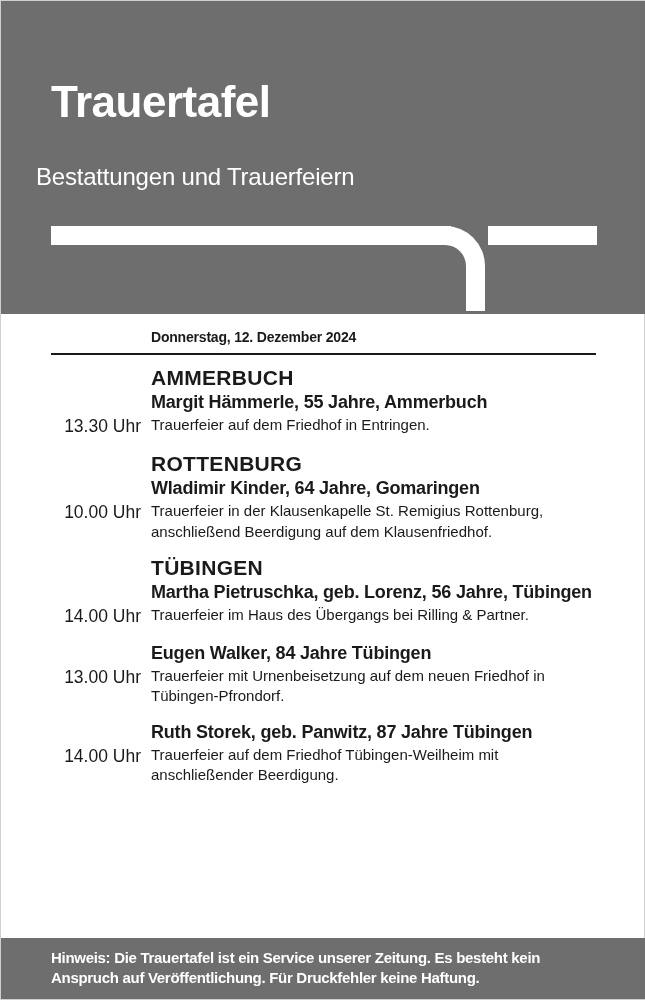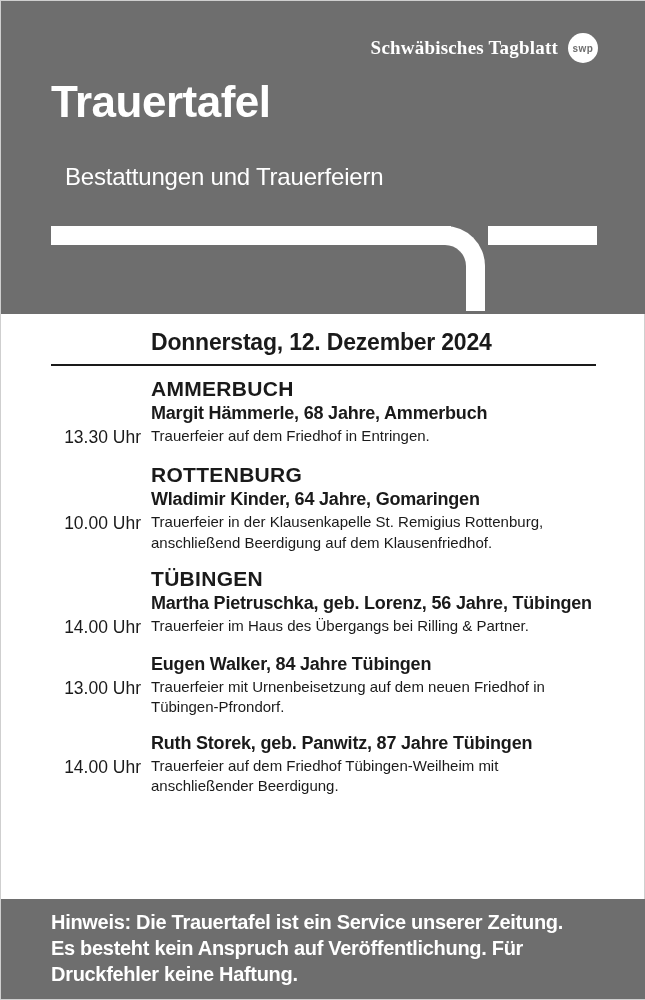--- a/index.html
+++ b/index.html
@@ -59,21 +59,21 @@
   .title {
     position: absolute;
     left: 50px; top: 78px;
     font-size: 44px;
     font-weight: bold;
     letter-spacing: -0.5px;
     line-height: 1.05;
   }
   .subtitle {
     position: absolute;
-    left: 64px; top: 162px;
+    left: 35px; top: 162px;
     font-size: 24px;
     font-weight: normal;
     letter-spacing: -0.2px;
   }
 
   
   .deco {
     position: absolute;
     left: 50px; top: 225px;
     width: 546px; height: 85px;
@@ -102,21 +102,21 @@
   
   .content {
     position: absolute;
     left: 0; top: 313px;
     width: 645px;
     padding: 0;
   }
   .date-head {
     margin: 15px 0 0 0;
     padding: 0 50px 0 150px;
-    font-size: 23px;
+    font-size: 14px;
     font-weight: bold;
     letter-spacing: -0.2px;
   }
   .rule {
     margin: 8px 50px 0 50px;
     height: 2px;
     background: #1a1a1a;
   }
   .entries {
     margin-top: 11px;
@@ -157,60 +157,56 @@
   .block { margin-bottom: 4px; }
 
   
   .footer {
     position: absolute;
     left: 0; bottom: 0;
     width: 645px;
     background: #6e6e6e;
     color: #ffffff;
     padding: 10px 72px 12px 50px;
-    font-size: 20px;
+    font-size: 15px;
     line-height: 1.3;
     font-weight: bold;
     letter-spacing: -0.3px;
   }
   .footer .lead { font-weight: bold; }
   .footer .body-text { font-weight: bold; }
 </style>
 </head>
 <body>
 
 <div class="page">
 
   <div class="header">
 
-    <div class="brand">
-      <span class="brand-name">Schwäbisches Tagblatt</span>
-      <span class="brand-badge">swp</span>
-    </div>
 
     <div class="title">Trauertafel</div>
     <div class="subtitle">Bestattungen und Trauerfeiern</div>
 
     <div class="deco">
       <div class="deco-bar"></div>
       <div class="deco-hook"></div>
       <div class="deco-bar-right"></div>
     </div>
   </div>
 
   <div class="content">
 
     <div class="date-head">Donnerstag, 12. Dezember 2024</div>
     <div class="rule"></div>
 
     <div class="entries">
 
       <div class="block">
         <div class="city">AMMERBUCH</div>
-        <div class="deceased">Margit Hämmerle, 68 Jahre, Ammerbuch</div>
+        <div class="deceased">Margit Hämmerle, 55 Jahre, Ammerbuch</div>
         <div class="detail-row">
           <div class="detail-time">13.30 Uhr</div>
           <div class="detail-text">Trauerfeier auf dem Friedhof in Entringen.</div>
         </div>
       </div>
 
       <div class="block">
         <div class="city">ROTTENBURG</div>
         <div class="deceased">Wladimir Kinder, 64 Jahre, Gomaringen</div>
         <div class="detail-row">

